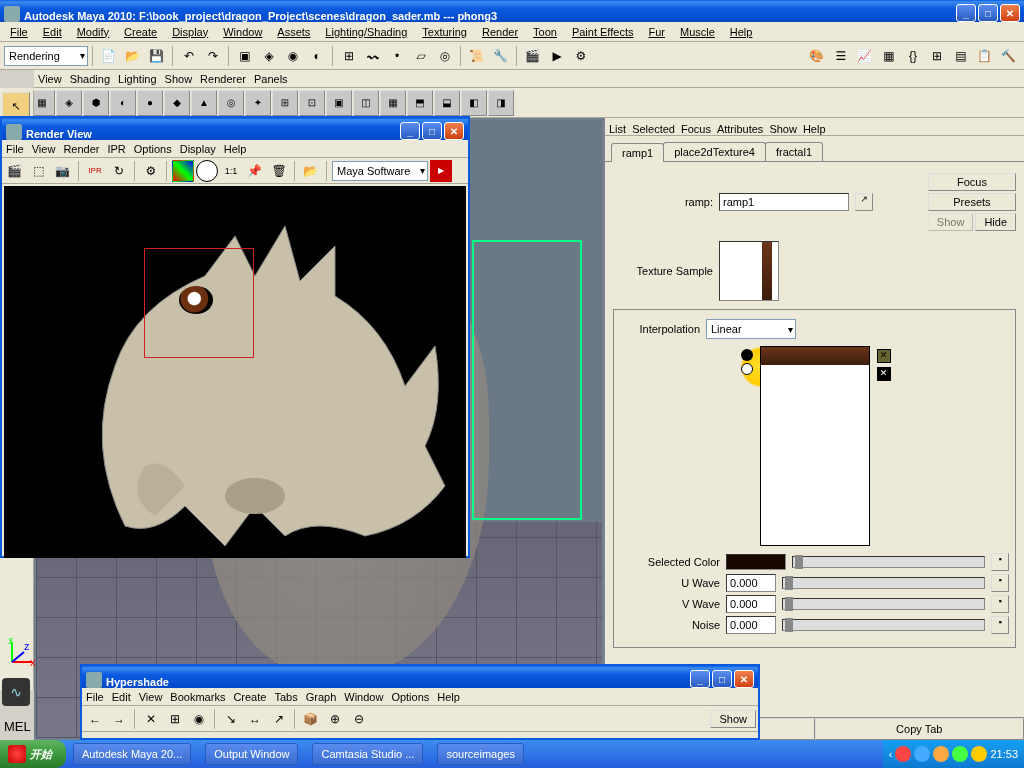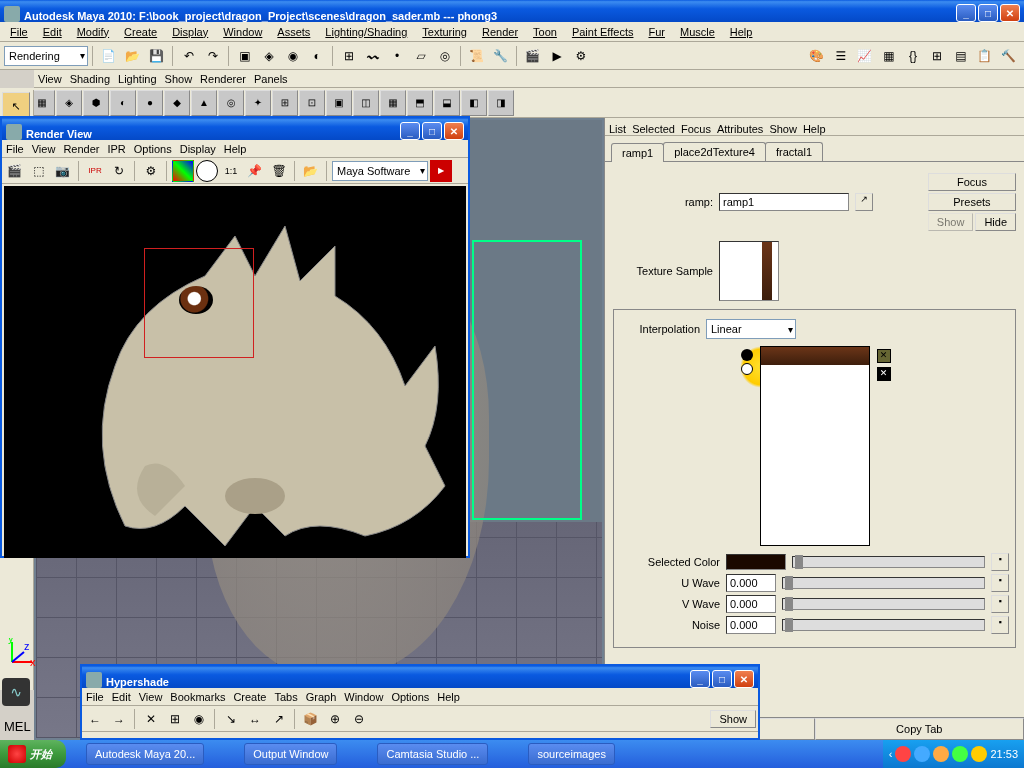--- a/index.html
+++ b/index.html
@@ -77,21 +77,21 @@
 .rv-canvas { background:#000; height:372px; margin:2px; position:relative; overflow:hidden; }
 .rv-region { position:absolute; left:140px; top:62px; width:110px; height:110px; border:1px solid #d02020; }
 .rv-eye { position:absolute; left:175px; top:100px; width:34px; height:28px; background:radial-gradient(circle at 45% 45%,#fff 0 25%,#6b3010 30% 55%,#000 60%); border-radius:50%; }
 
 
 .hypershade { position:absolute; left:80px; bottom:28px; width:680px; height:76px; border:2px solid #0a5ae0; background:#ece9d8; z-index:9; }
 
 
 .taskbar { position:absolute; bottom:0; left:0; right:0; height:28px; background:linear-gradient(to bottom,#3c8cf0,#245edc); display:flex; align-items:center; color:#fff; }
 .start-btn { height:28px; padding:0 14px 0 8px; background:linear-gradient(to bottom,#5fb35f,#3c9a3c 50%,#2a7a2a); display:flex; align-items:center; font-weight:bold; font-style:italic; font-size:13px; border-radius:0 10px 10px 0; }
-.task-item { height:22px; margin:0 20px; padding:0 8px; background:linear-gradient(#5a8cf0,#3a6cd0); border:1px solid #2a5cc0; border-radius:3px; display:flex; align-items:center; gap:4px; font-size:11px; }
+.task-item { height:22px; margin:0 7px; padding:0 8px; background:linear-gradient(#5a8cf0,#3a6cd0); border:1px solid #2a5cc0; border-radius:3px; display:flex; align-items:center; gap:4px; font-size:11px; }
 .tray { margin-left:auto; height:28px; background:linear-gradient(#18a0f0,#0c78d0); display:flex; align-items:center; padding:0 6px; gap:3px; font-size:11px; }
 .tray-icon { width:16px; height:16px; border-radius:50%; }
 
 .axis-gizmo { position:absolute; left:6px; bottom:100px; width:30px; height:30px; }
 .maya-logo { position:absolute; left:2px; bottom:62px; width:28px; height:28px; background:#333; border-radius:4px; display:flex;align-items:center;justify-content:center; color:#8cc; font-size:14px; }
 
 .mel-label { position:absolute; left:4px; bottom:34px; font-size:13px; }
 </style>
 </head>
 <body>

